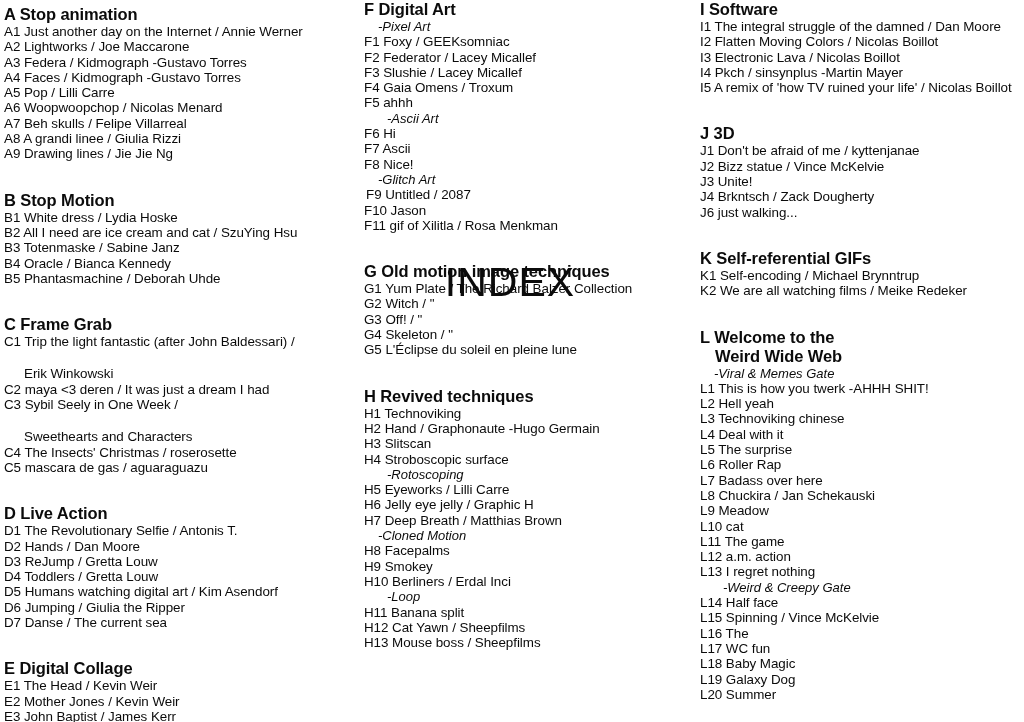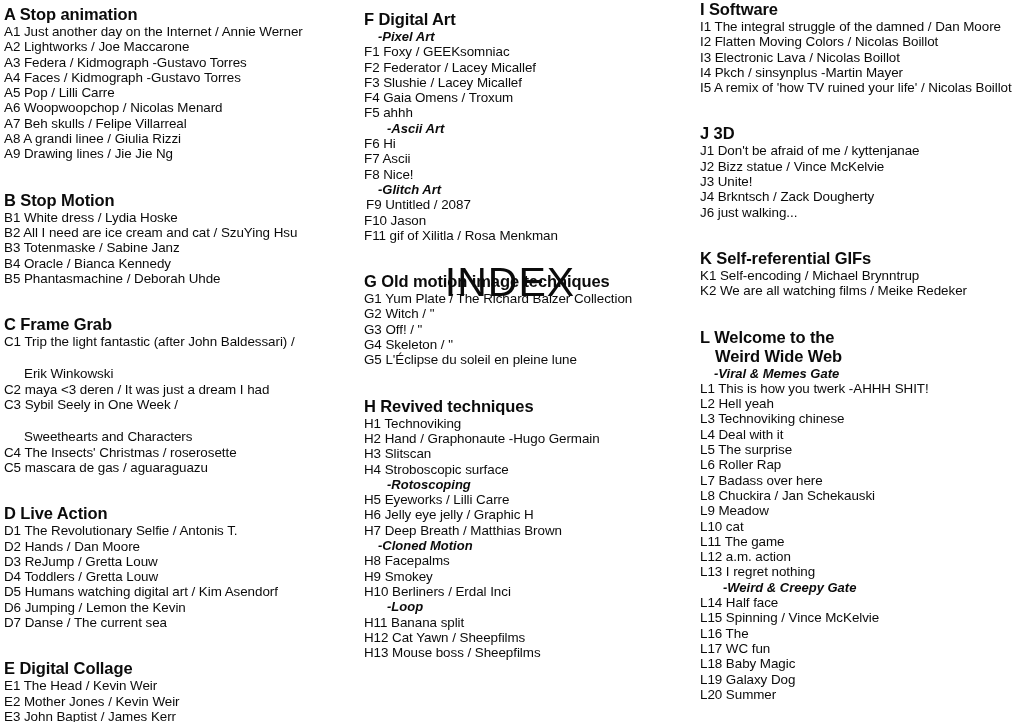--- a/index.html
+++ b/index.html
@@ -22,41 +22,41 @@
     height: 694px;
     background: #ffffff;
     border-radius: 29px;
   }
   .column {
     position: absolute;
     top: 0;
     box-sizing: border-box;
   }
   #col-1 { left: 0px;   width: 352px; padding-left: 4px;  padding-top: 5px; }
-  #col-2 { left: 360px; width: 330px; padding-left: 4px;  padding-top: 10px; }
+  #col-2 { left: 360px; width: 330px; padding-left: 4px;  padding-top: 0; }
   #col-3 { left: 696px; width: 328px; padding-left: 4px;  }
 
   .section { margin: 0; padding: 0; }
 
   .sec-head {
     font-size: 16.5px;
     font-weight: bold;
     line-height: 19px;
     letter-spacing: -0.1px;
     white-space: pre;
     margin: 0;
   }
   .sec-head-l2 {
     display: block;
     padding-left: 15px;
   }
   .sub-head {
     font-size: 13px;
     font-style: italic;
-    font-weight: bold;
+    font-weight: normal;
     line-height: 15.3px;
     padding-left: 14px;
     white-space: pre;
   }
   .sub-head.deep { padding-left: 23px; }
   .entry {
     font-size: 13.4px;
     line-height: 15.3px;
     white-space: pre;
     letter-spacing: -0.05px;
@@ -120,21 +120,21 @@
         <div class="entry">C5 mascara de gas / aguaraguazu</div>
       </div>
       <div class="gap"></div>
       <div class="section">
         <div class="sec-head">D Live Action</div>
         <div class="entry">D1 The Revolutionary Selfie / Antonis T.</div>
         <div class="entry">D2 Hands / Dan Moore</div>
         <div class="entry">D3 ReJump / Gretta Louw</div>
         <div class="entry">D4 Toddlers / Gretta Louw</div>
         <div class="entry">D5 Humans watching digital art / Kim Asendorf</div>
-        <div class="entry">D6 Jumping / Lemon the Kevin</div>
+        <div class="entry">D6 Jumping / Giulia the Ripper</div>
         <div class="entry">D7 Danse / The current sea</div>
       </div>
       <div class="gap"></div>
       <div class="section">
         <div class="sec-head">E Digital Collage</div>
         <div class="entry">E1 The Head / Kevin Weir</div>
         <div class="entry">E2 Mother Jones / Kevin Weir</div>
         <div class="entry">E3 John Baptist / James Kerr</div>
         <div class="entry">E4 Lazer Beams / James Kerr</div>
         <div class="entry">E5 Eye see / The Current Sea</div>

